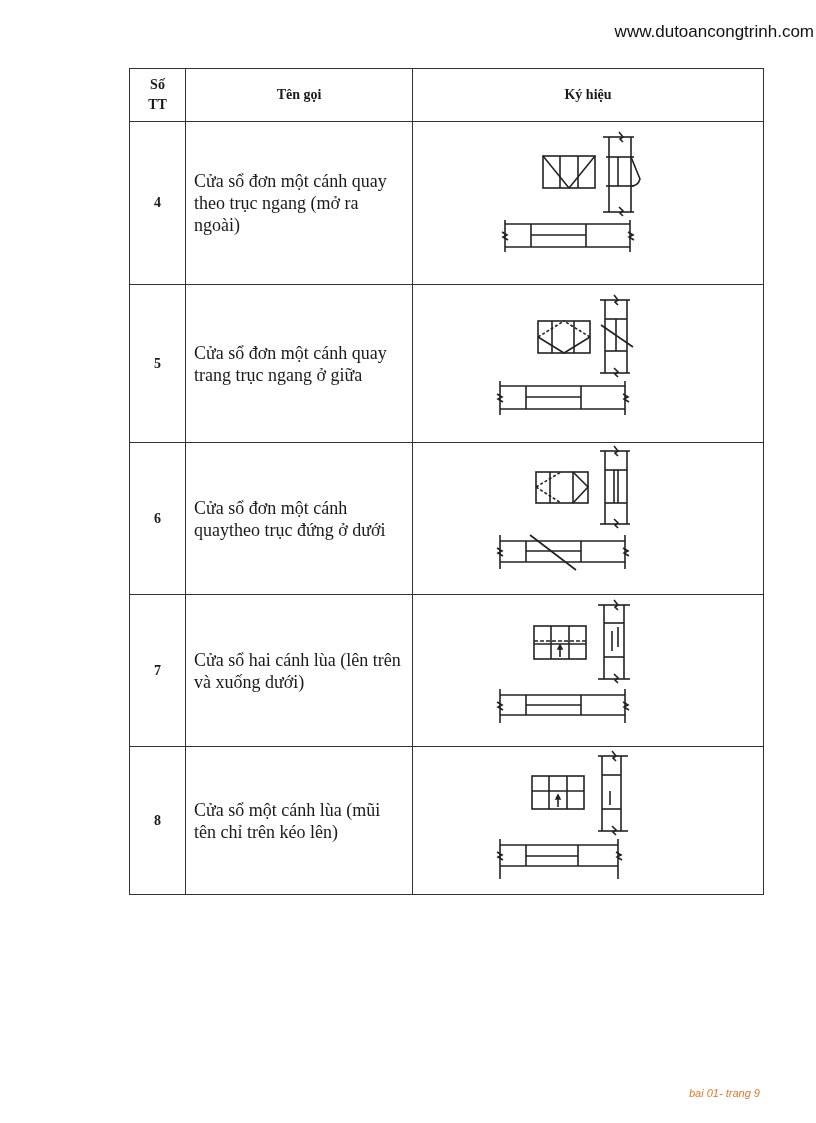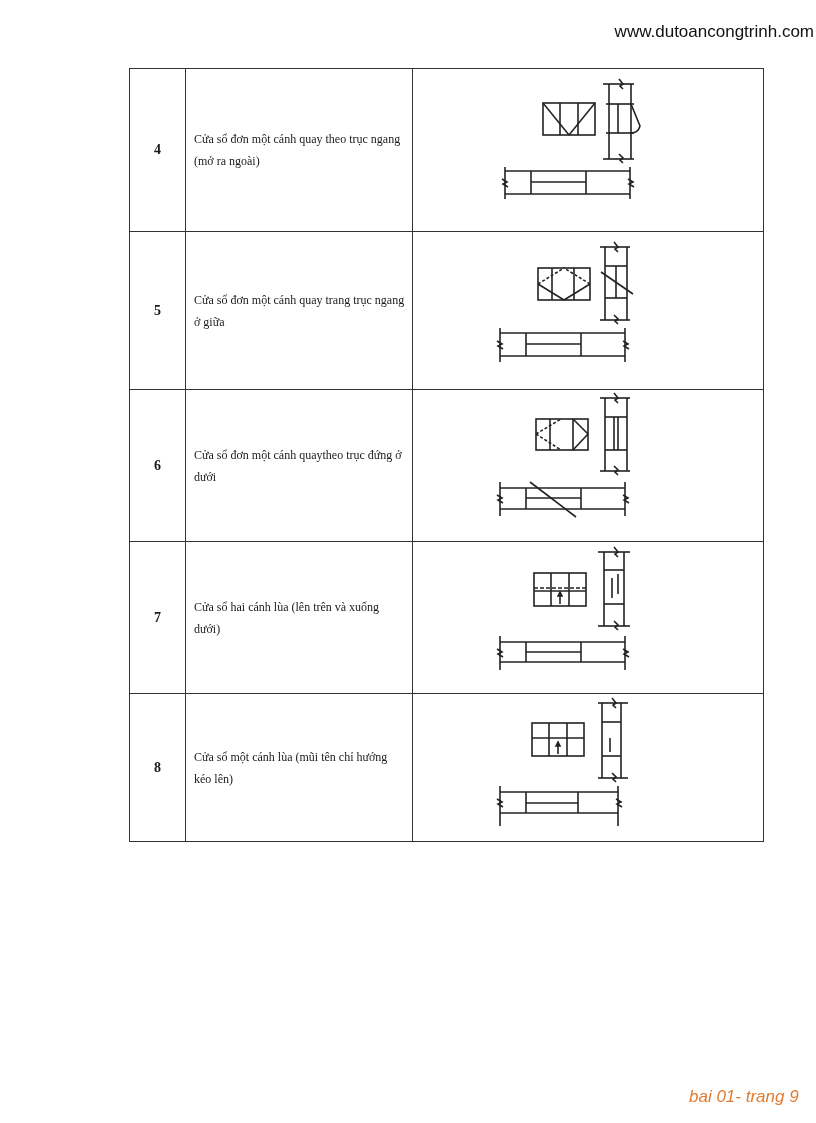--- a/index.html
+++ b/index.html
@@ -5,38 +5,46 @@
   html, body { margin:0; padding:0; }
   body { width:816px; height:1123px; background:#ffffff; position:relative; overflow:hidden;
          font-family:"Liberation Serif", "DejaVu Serif", serif; color:#1a1a1a; }
   .site-url { position:absolute; top:2px; right:2px; font-size:17px; color:#111; font-family:Liberation Sans, sans-serif;margin-top:20px; }
   .tbl { position:absolute; left:129px; top:68px; width:634px; border-collapse:collapse; table-layout:fixed; }
   .tbl td, .tbl th { border:1.4px solid #333; padding:0; vertical-align:middle; }
   .tbl th { height:52px; font-weight:bold; font-size:14px; text-align:center; }
   .tbl th.no { line-height:20px; }
   .c1 { width:56px; } .c2 { width:227px; } .c3 { width:351px; }
   .num { text-align:center; font-weight:bold; font-size:14px; }
-  .name { font-size:12px; line-height:22px; padding-left:8px !important; padding-right:6px !important; }
+  .name { font-size:18px; line-height:22px; padding-left:8px !important; padding-right:6px !important; }
   .sym { position:relative; }
   .sym svg { position:absolute; left:75px; top:0; }
   .page-footer { position:absolute; left:689px; top:1087px; font-family:"Liberation Sans", sans-serif;
-                 font-style:italic; font-size:17px; color:#e07a2e; }
+                 font-style:italic; font-size:11px; color:#e07a2e; }
 </style>
 </head>
 <body>
 
 <div class="site-url">www.dutoancongtrinh.com</div>
 
 <table class="tbl">
   <colgroup>
       <col class="c1">
       <col class="c2">
       <col class="c3">
     </colgroup>
   <tbody>
+      <tr>
+    <th class="no">
+      <div>Số</div>
+      <div>TT</div>
+    </th>
+    <th>Tên gọi</th>
+    <th>Ký hiệu</th>
+  </tr>
 
   <tr style="height:163px">
     <td class="num">4</td>
     <td class="name">Cửa sổ đơn một cánh quay theo trục ngang (mở ra ngoài)</td>
     <td class="sym">
       <svg width="200" height="160" viewBox="0 0 200 160" style="top:2px" fill="none" stroke="#222" stroke-width="1.6">
         <rect x="55" y="32" width="52" height="32"></rect>
             <line x1="72" y1="32" x2="72" y2="64"></line>
             <line x1="90" y1="32" x2="90" y2="64"></line>
         <line x1="55" y1="32" x2="81" y2="64"></line>
@@ -165,21 +173,21 @@
             <line x1="93" y1="104" x2="93" y2="124"></line>
         <line x1="38" y1="114" x2="93" y2="114"></line>
         <path d="M9 111 l5 3 l-4 2 l5 3"></path>
             <path d="M135 111 l5 3 l-4 2 l5 3"></path>
       </svg>
     </td>
   </tr>
 
   <tr style="height:148px">
     <td class="num">8</td>
-    <td class="name">Cửa sổ một cánh lùa (mũi tên chỉ hướng kéo lên)</td>
+    <td class="name">Cửa sổ một cánh lùa (mũi tên chỉ trên kéo lên)</td>
     <td class="sym">
       <svg width="200" height="160" viewBox="0 0 200 160" style="top:-8px" fill="none" stroke="#222" stroke-width="1.6">
         <rect x="44" y="37" width="52" height="33"></rect>
             <line x1="61" y1="37" x2="61" y2="70"></line>
             <line x1="79" y1="37" x2="79" y2="70"></line>
         <line x1="44" y1="52" x2="96" y2="52"></line>
         <line x1="70" y1="68" x2="70" y2="58"></line>
             <path d="M68 60 l2 -4 l2 4 z" fill="#222"></path>
         <line x1="114" y1="17" x2="114" y2="92"></line>
             <line x1="133" y1="17" x2="133" y2="92"></line>

